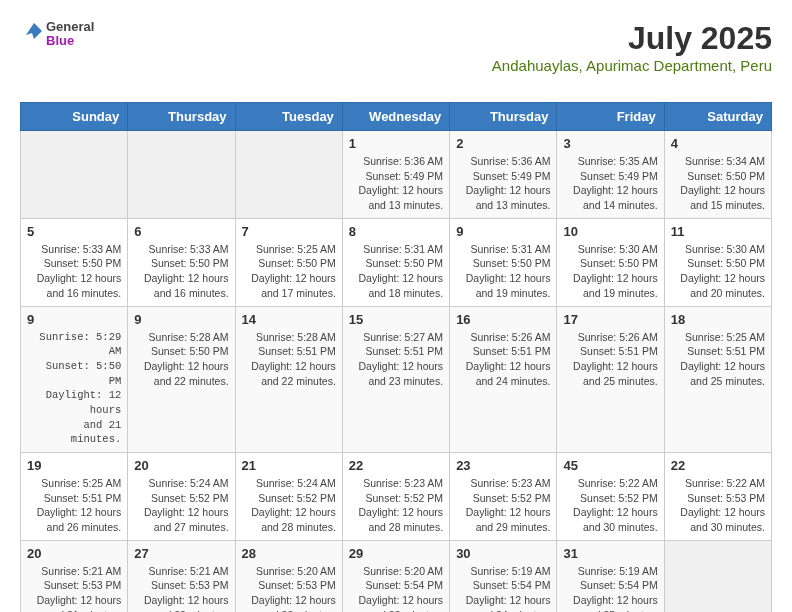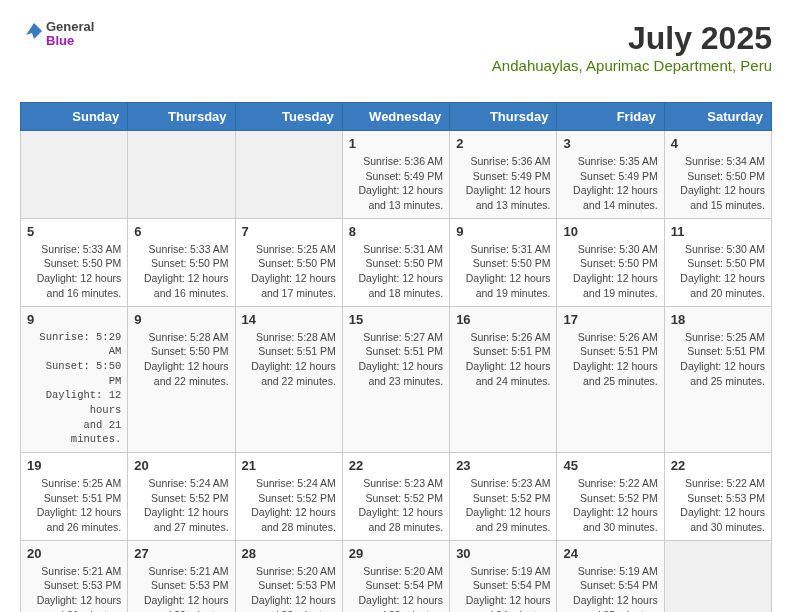--- a/index.html
+++ b/index.html
@@ -326,21 +326,21 @@
 and 33 minutes.</div>
           </td>
           <td>
             <span class="day-number">30</span>
             <div class="day-info" style="white-space: pre-line;">Sunrise: 5:19 AM
 Sunset: 5:54 PM
 Daylight: 12 hours
 and 34 minutes.</div>
           </td>
           <td>
-            <span class="day-number">24</span>
+            <span class="day-number">31</span>
             <div class="day-info" style="white-space: pre-line;">Sunrise: 5:19 AM
 Sunset: 5:54 PM
 Daylight: 12 hours
 and 35 minutes.</div>
           </td>
           <td class="empty-cell"></td>
         </tr>
       </tbody>
   </table>
 </div>

